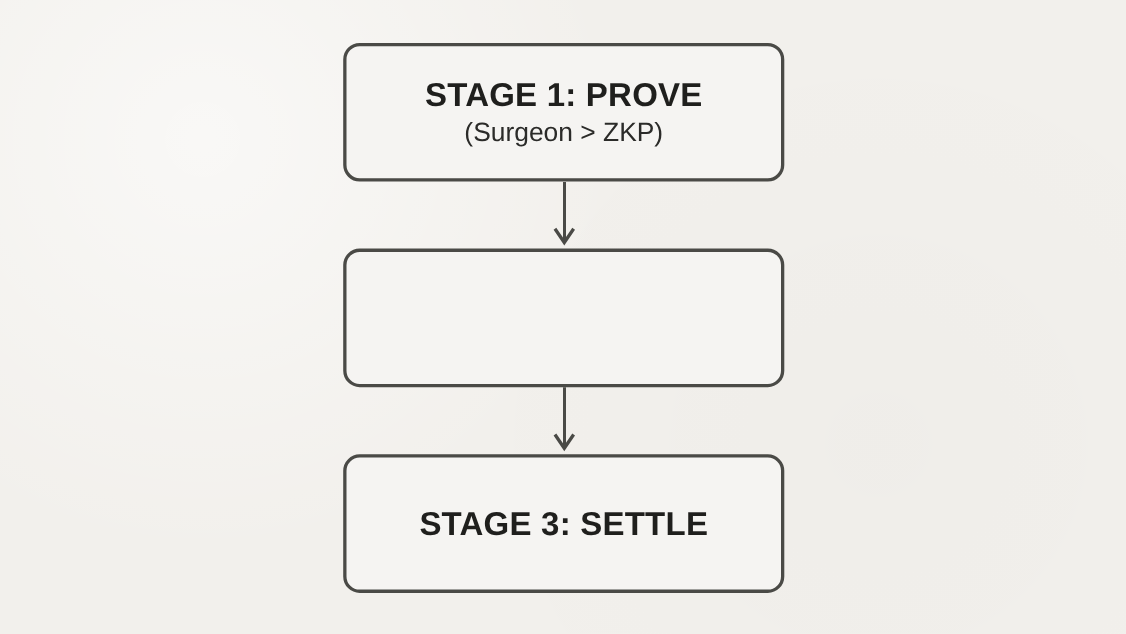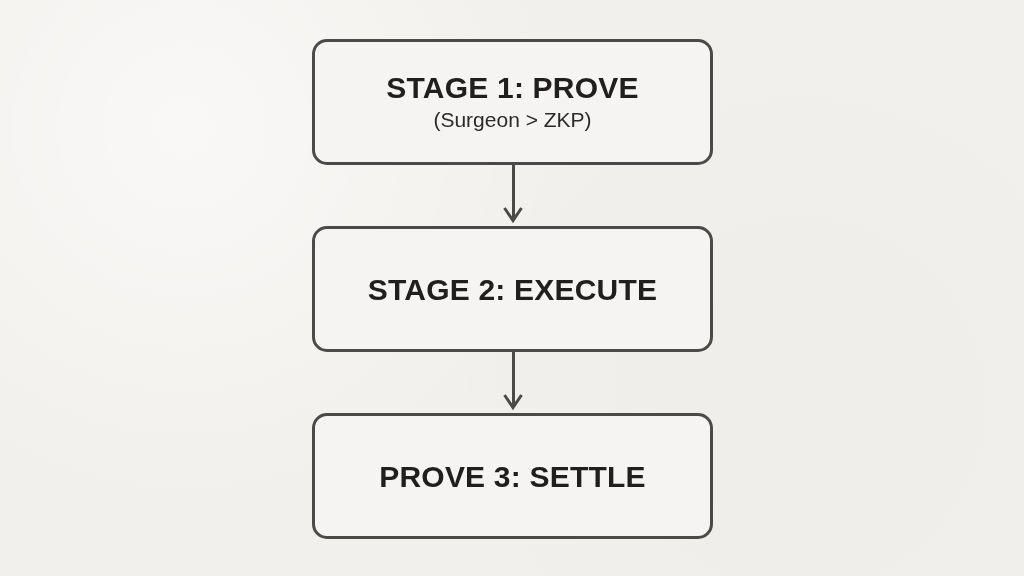--- a/index.html
+++ b/index.html
@@ -56,21 +56,21 @@
     font-size: 30px;
     font-weight: bold;
     letter-spacing: 0.2px;
     color: #1f1f1d;
     line-height: 1.1;
     text-align: center;
     white-space: nowrap;
   }
 
   .node-subtitle {
-    font-size: 21px;
+    font-size: 24px;
     font-weight: normal;
     color: #2b2b29;
     line-height: 1.15;
     text-align: center;
     white-space: nowrap;
   }
 
   
   .connector {
     width: 401px;
@@ -97,28 +97,27 @@
     </div>
 
     <div class="connector">
       <svg width="24" height="61" viewBox="0 0 24 61">
         <line x1="12" y1="0" x2="12" y2="54" stroke="#4a4a46" stroke-width="3" shape-rendering="crispEdges"></line>
         <polyline points="3.5,43 12,55.5 20.5,43" fill="none" stroke="#4a4a46" stroke-width="3" stroke-linecap="butt" stroke-linejoin="miter"></polyline>
       </svg>
     </div>
 
     <div class="node">
-      <div class="node-title">STAGE 2: EXECUTE</div>
     </div>
 
     <div class="connector">
       <svg width="24" height="61" viewBox="0 0 24 61">
         <line x1="12" y1="0" x2="12" y2="54" stroke="#4a4a46" stroke-width="3" shape-rendering="crispEdges"></line>
         <polyline points="3.5,43 12,55.5 20.5,43" fill="none" stroke="#4a4a46" stroke-width="3" stroke-linecap="butt" stroke-linejoin="miter"></polyline>
       </svg>
     </div>
 
     <div class="node">
-      <div class="node-title">PROVE 3: SETTLE</div>
+      <div class="node-title">STAGE 3: SETTLE</div>
     </div>
 
   </div>
 </div>
 
 </body></html>

